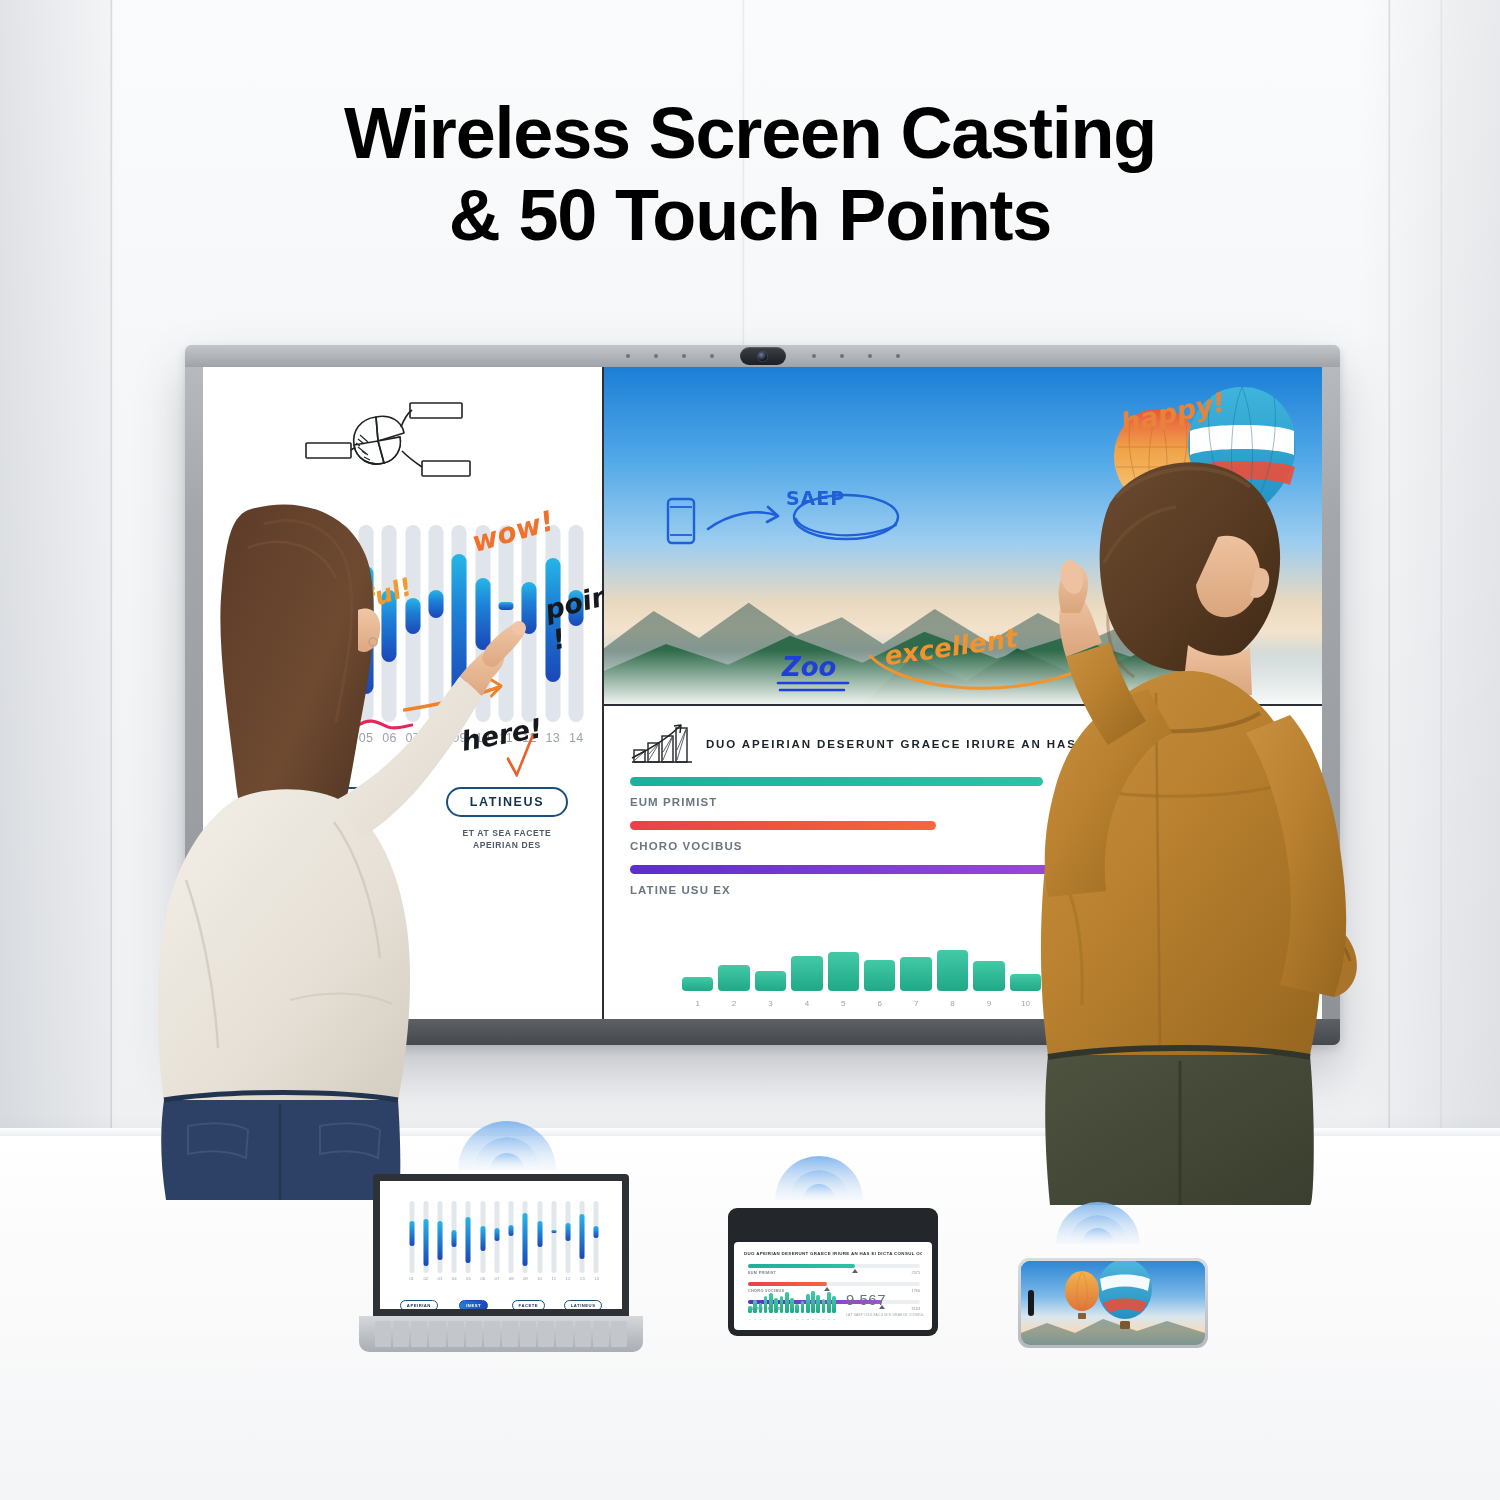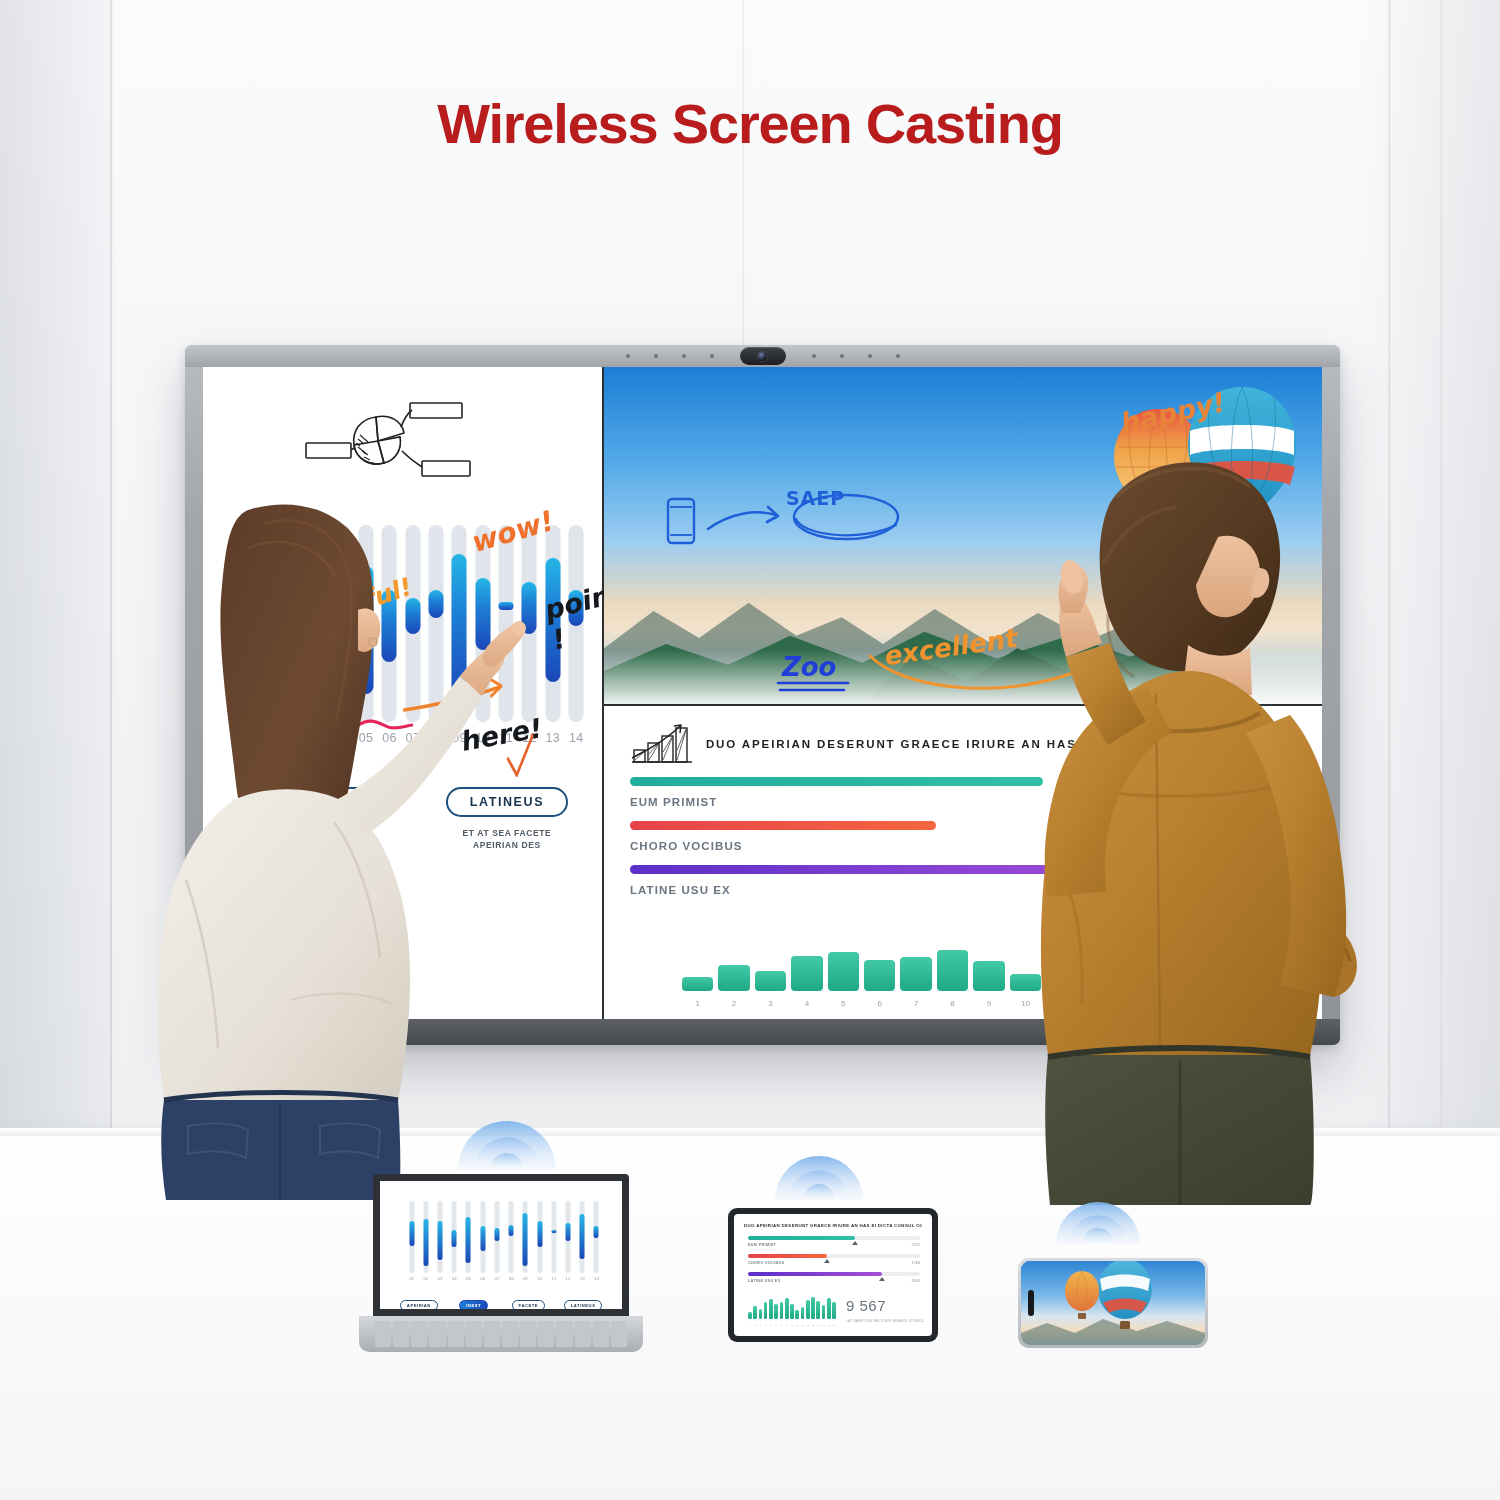--- a/index.html
+++ b/index.html
@@ -35,25 +35,25 @@
     background:linear-gradient(270deg,rgba(120,128,140,.14),rgba(255,255,255,0));
   }
 
   
   #headline{
     position:absolute; left:0; right:0; top:92px;
     text-align:center; z-index:40;
   }
   #headline .ln{
     display:block;
-    font-size:56px;
+    font-size:72px;
     font-weight:700;
     letter-spacing:-1.2px;
     line-height:1.14;
-    color:#b91c1c;
+    color:#000000;
     font-family:"Liberation Sans", sans-serif;
   }
 
   
   #display{
     position:absolute;
     left:185px; top:345px; width:1155px; height:700px;
     z-index:10;
   }
   .bezel{
@@ -282,20 +282,21 @@
   <div class="wall-seam" style="left:1388px;height:1180px;"></div>
   <div class="wall-seam" style="left:1440px;height:1180px;opacity:.5;"></div>
   <div class="wall-shadow-l"></div>
   <div class="wall-shadow-r"></div>
 
   <div style="position:absolute;left:0;top:1162px;width:26px;height:14px;border-radius:7px;background:#2a2d31;opacity:.85;"></div>
   <div style="position:absolute;right:0;top:1158px;width:34px;height:16px;border-radius:8px;background:#2a2d31;opacity:.8;"></div>
 
   <div id="headline">
     <span class="ln">Wireless Screen Casting</span>
+    <span class="ln">&amp; 50 Touch Points</span>
   </div>
 
   <div id="display">
     <div class="bezel">
 
       <div class="bezel-top">
         <span class="mic-row">
           <i class="mic"></i>
           <i class="mic"></i>
           <i class="mic"></i>
@@ -830,21 +831,21 @@
           <i></i>
         <i></i>
           <i></i>
       </div>
       <div style="position:absolute;left:50%;transform:translateX(-50%);bottom:3px;width:2px;height:2px;"></div>
     </div>
   </div>
 
   <div class="device" style="left:728px;top:1208px;width:210px;">
     <div class="tablet-frame">
-      <div class="tablet-screen" style="height:122px;">
+      <div class="tablet-screen" style="height:88px;margin-top:28px;">
         <div style="position:absolute;left:10px;right:10px;top:9px;font-size:4.4px;font-weight:700;letter-spacing:.35px;color:#2b3138;white-space:nowrap;overflow:hidden;">DUO APEIRIAN DESERUNT GRAECE IRIURE AN HAS EI DICTA CONSUL OCURRERE</div>
         <div id="tabrows" style="position:absolute;left:14px;right:12px;top:22px;">
             <div style="margin-bottom: 7px; position: relative;">
               <div style="height: 4px; border-radius: 2px; background: rgb(236, 239, 242); position: relative;">
                 <div style="height: 4px; border-radius: 2px; width: 62%; background: linear-gradient(90deg, rgb(31, 174, 155), rgb(47, 192, 166));"></div>
               </div>
               <div style="position: absolute; left: calc(62% - 3px); top: 5px; width: 0px; height: 0px; border-left: 3px solid transparent; border-right: 3px solid transparent; border-bottom: 4px solid rgb(90, 99, 107);"></div>
               <div style="margin-top: 3px; font-size: 3.8px; letter-spacing: 0.3px; color: rgb(123, 133, 142); font-weight: 600;">EUM PRIMIST</div>
               <div style="position: absolute; right: 0px; top: 7px; font-size: 3.8px; color: rgb(138, 147, 156);">2575</div>
             </div>

